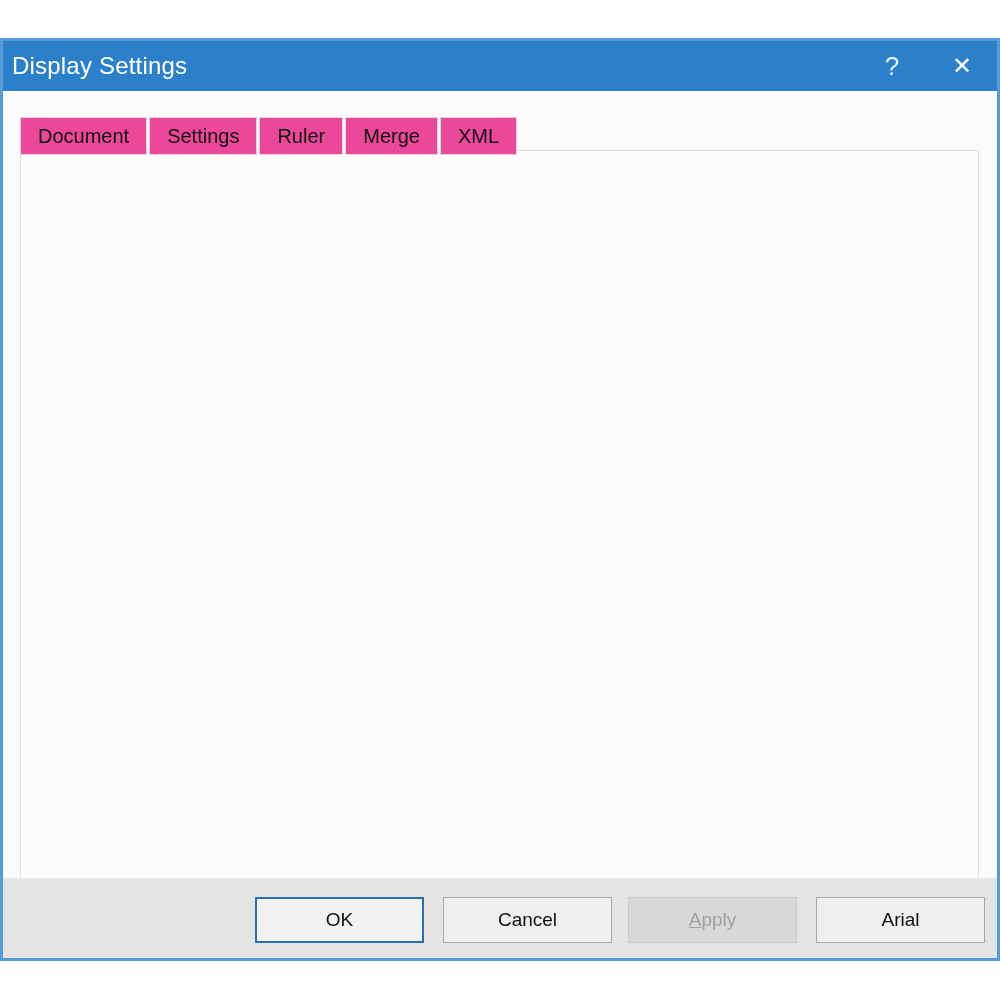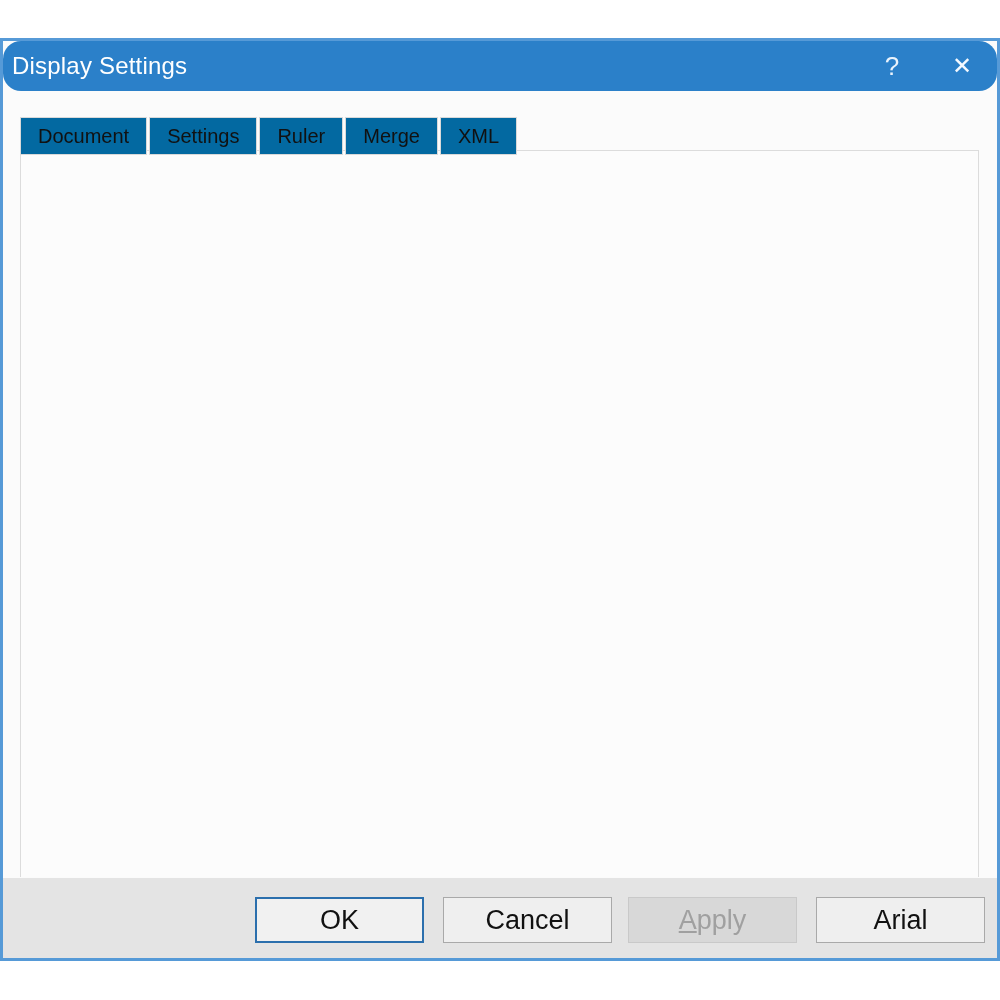--- a/index.html
+++ b/index.html
@@ -3,31 +3,31 @@
 <meta charset="utf-8">
 <style>
   * { margin:0; padding:0; box-sizing:border-box; }
   html,body { width:1000px; height:1000px; background:#ffffff; font-family:"Liberation Sans", sans-serif; color:#1b1b1b; }
   .dialog {
     position:absolute; left:0; top:38px; width:1000px; height:923px;
     border:3px solid #569ad7; background:#fbfbfb;
   }
   .titlebar {
     position:absolute; left:0; top:0; width:994px; height:50px;
-    background:#2b80c9; display:flex; align-items:center;border-radius:18px;
+    background:#2b80c9; display:flex; align-items:center;
   }
   .title { color:#ffffff; font-size:24px; padding-left:9px; font-weight:400; letter-spacing:0.2px; }
   .titlebar-btns { position:absolute; right:0; top:0; height:50px; display:flex; align-items:center; }
   .tb-btn { width:70px; height:50px; display:flex; align-items:center; justify-content:center;
     color:#eaf3fc; font-size:26px; cursor:default; }
   .tb-btn.close { font-size:24px; color:#f4f9ff; }
 
   .tabstrip { position:absolute; left:17px; top:65px; height:49px; display:flex; align-items:flex-end; z-index:3; }
   .tab {
-    height:38px; background:#0369a1; border:1px solid #d9d9d9;
+    height:38px; background:#ec4899; border:1px solid #d9d9d9;
     font-size:20px; padding:0 17px; display:flex; align-items:center; color:#111;
   }
   .tab + .tab { margin-left:2px; }
   .tab.active {
     height:49px; background:#fdfdfd; border-bottom:none; position:relative; z-index:4;
     padding:0 16px 6px 16px;
   }
   .page {
     position:absolute; left:17px; top:109px; width:959px; height:727px;
     background:#fcfcfc; border:1px solid #dcdcdc; border-bottom:none; z-index:1;
@@ -78,21 +78,21 @@
     display:flex; align-items:center; justify-content:center; font-family:inherit; color:#111;
   }
   .preview {
     position:absolute; left:265px; top:674px; width:690px; height:140px; background:#f6f6f6;
     display:flex; align-items:center; justify-content:center;
   }
   .preview-text { font-size:12px; color:#3a3a3a; }
 
   .footer { position:absolute; left:0; top:837px; width:994px; height:80px; background:#e4e4e4; }
   .btn {
-    position:absolute; top:19px; width:169px; height:46px; font-size:27px; font-family:inherit;
+    position:absolute; top:19px; width:169px; height:46px; font-size:19px; font-family:inherit;
     background:#efefef; border:1px solid #a9a9a9; color:#111;
     display:flex; align-items:center; justify-content:center;
   }
   .btn.ok { left:252px; background:#f1f1f1; border:2px solid #2b6fad; }
   .btn.cancel { left:440px;text-align:center; }
   .btn.apply { left:625px; background:#d8d8d8; border:1px solid #c9c9c9; color:#a0a0a0; }
   .btn.apply .acc { text-decoration:underline; }
   .btn.help { left:813px; }
 </style>
 </head>

